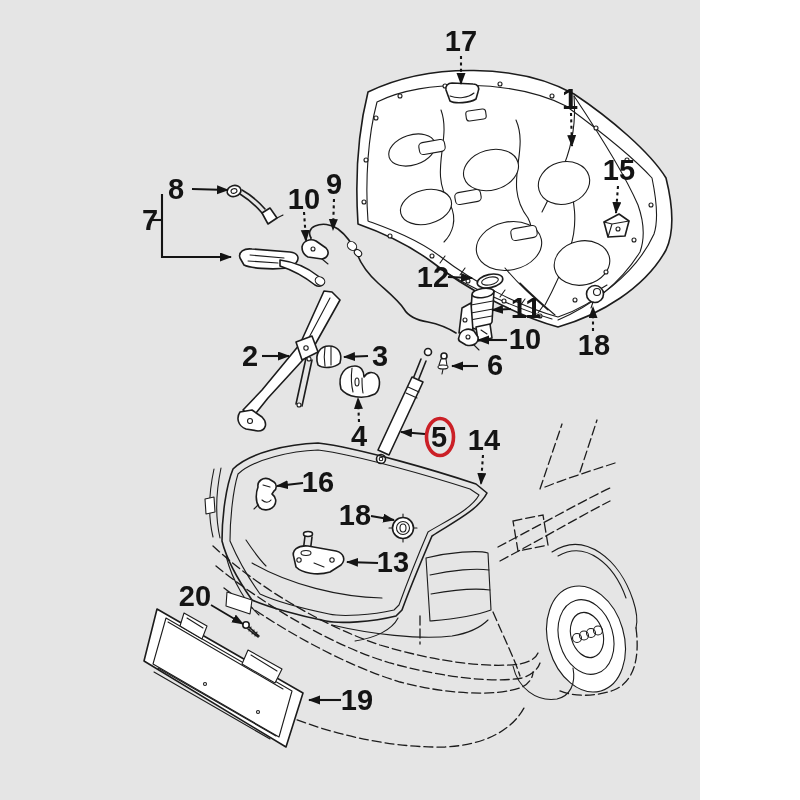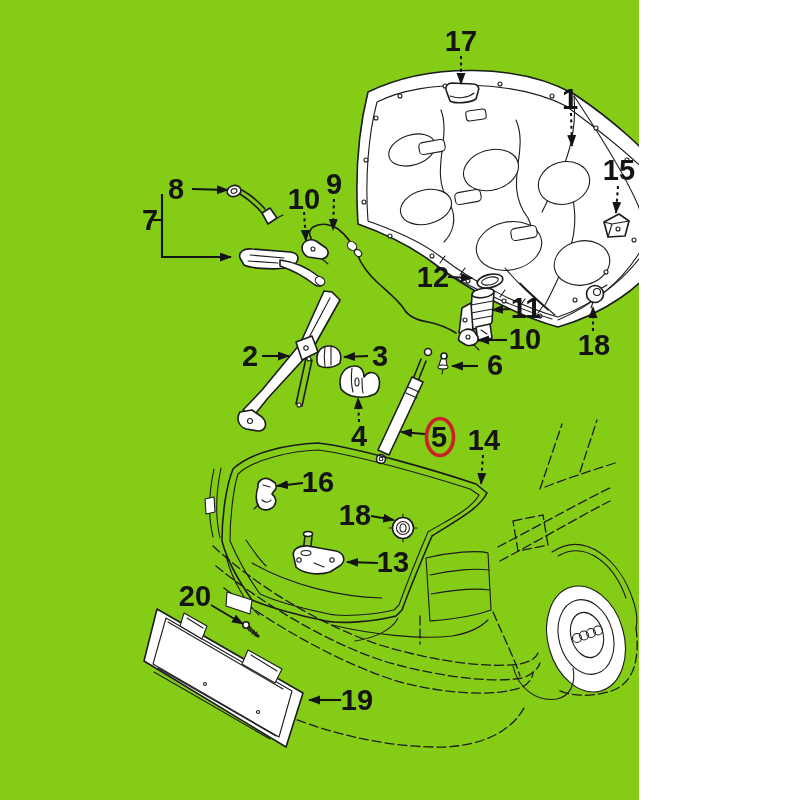--- a/index.html
+++ b/index.html
@@ -1,17 +1,17 @@
 <!DOCTYPE html>
 <html><head>
 <meta charset="utf-8">
 <style>
   :root{ --ink:#1c1c1c; }
   html,body{margin:0;padding:0;background:#ffffff;}
-  .stage{position:relative;width:639px;height:800px;background:#84cc16;overflow:hidden;}
+  .stage{position:relative;width:700px;height:800px;background:#e5e5e5;overflow:hidden;}
   svg{display:block;}
   .ln{fill:none;stroke:var(--ink);stroke-width:1.6;stroke-linecap:round;stroke-linejoin:round;}
   .fw{fill:#ffffff;stroke:var(--ink);stroke-width:1.6;stroke-linejoin:round;stroke-linecap:round;}
   .tn{stroke-width:1.1;}
   .bd{fill:none;stroke:var(--ink);stroke-width:1.3;stroke-linecap:round;stroke-dasharray:9 4;}
   .ld{fill:none;stroke:#141414;stroke-width:2.1;stroke-linecap:butt;}
   .ldd{stroke-dasharray:3 3.4;}
   .lth{stroke-width:1.7;}
   .lbl{font:700 29px "Liberation Sans","DejaVu Sans",sans-serif;fill:#141414;text-anchor:middle;}
 </style>

